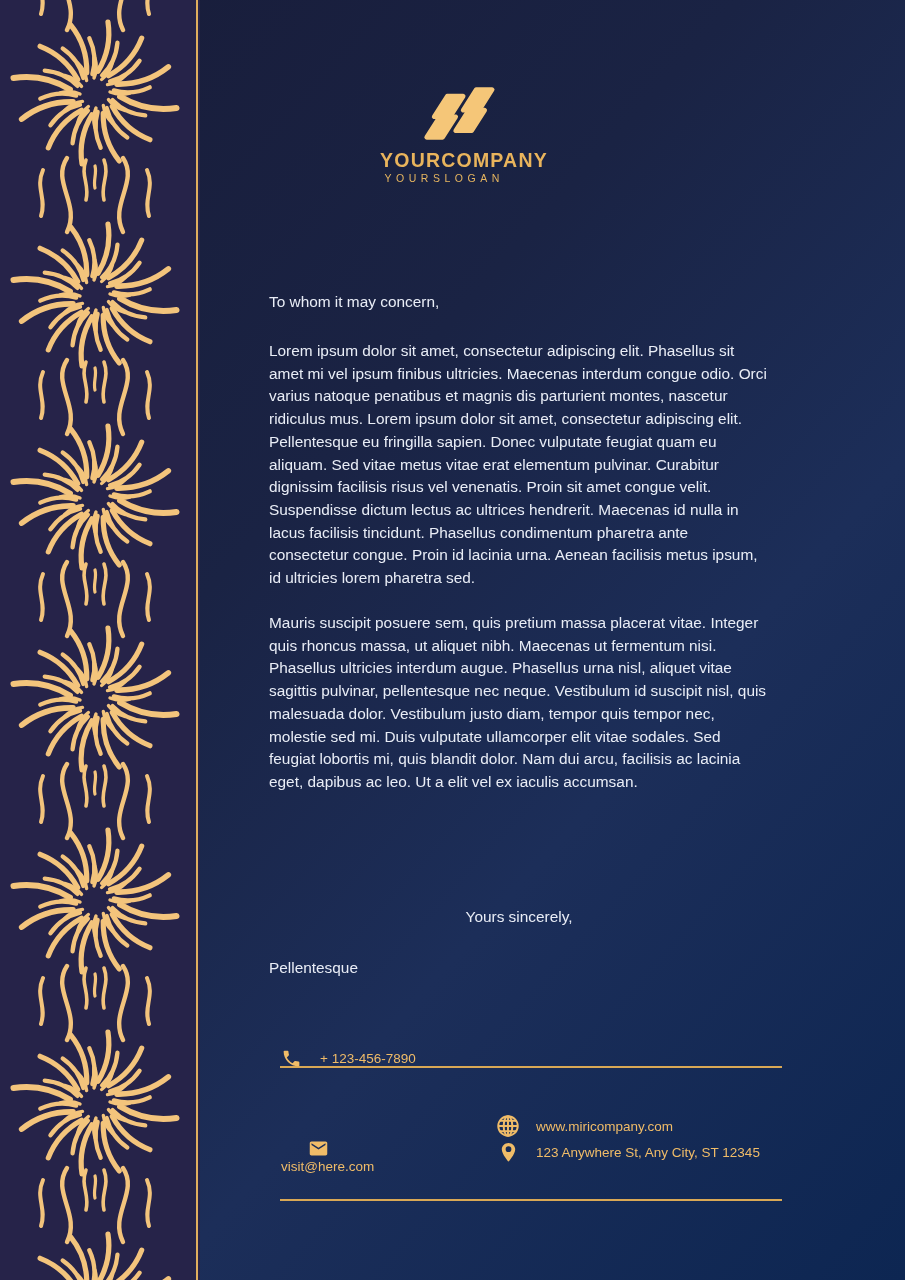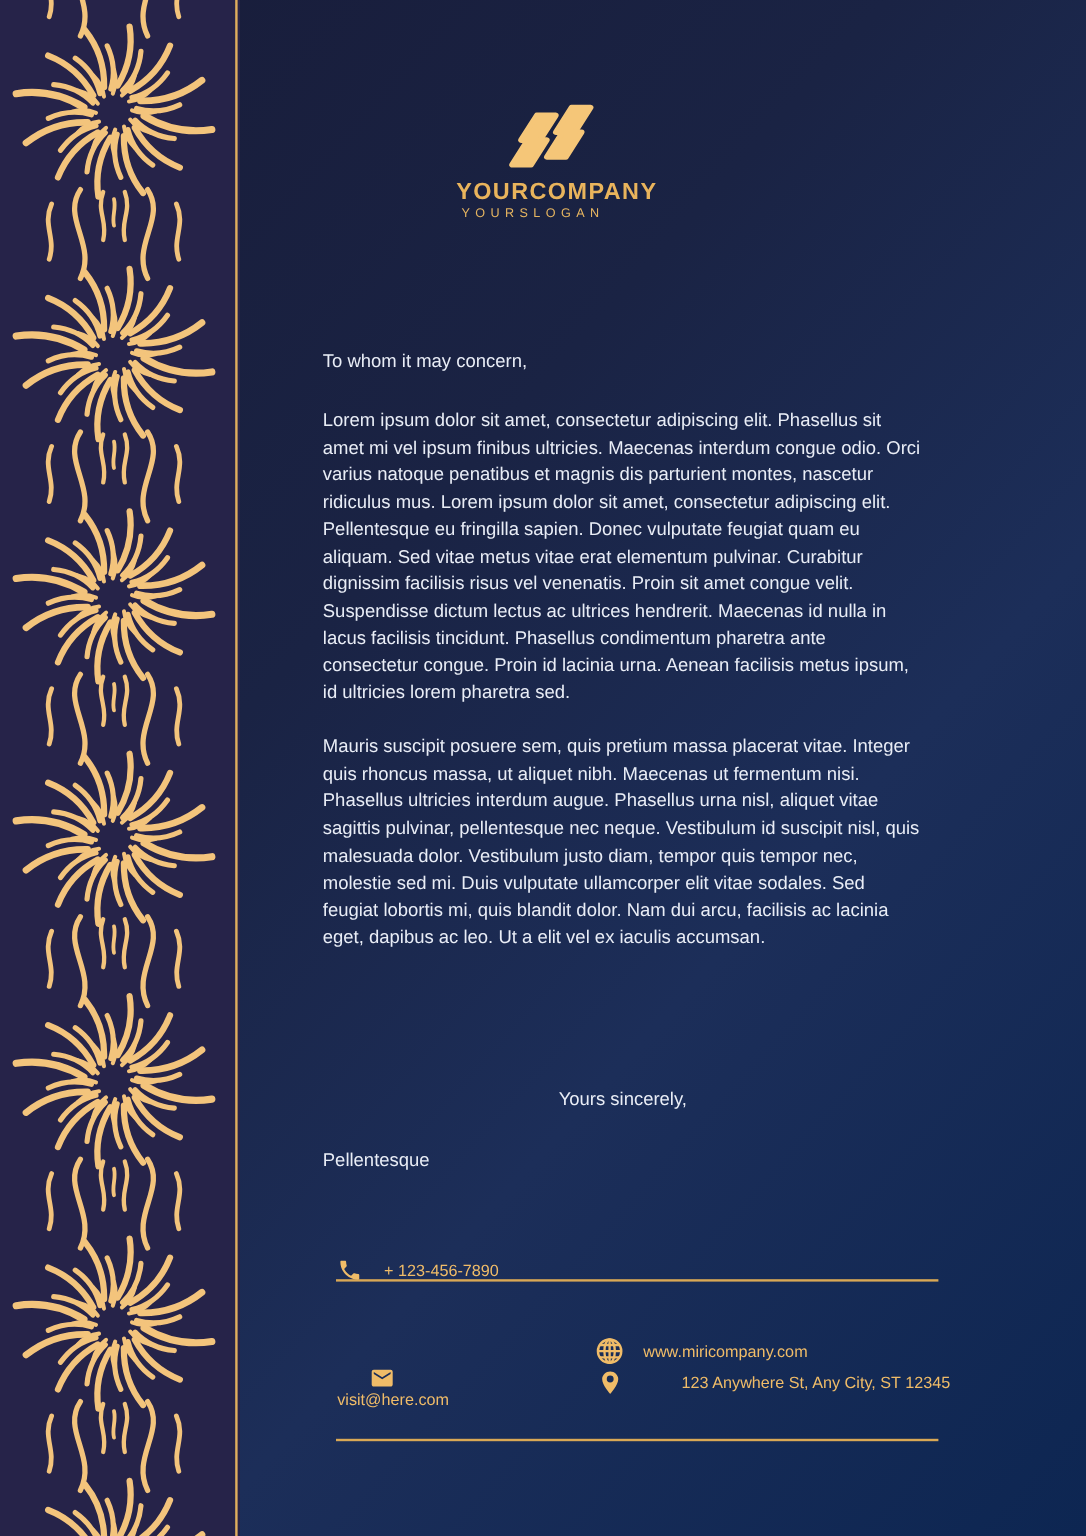--- a/index.html
+++ b/index.html
@@ -28,21 +28,21 @@
   .rule{position:absolute;left:280px;width:502px;height:2px;background:#d9a855;}
   .rule-top{top:1066px;}
   .rule-bottom{top:1199px;}
   .contact-item{position:absolute;display:flex;align-items:center;color:#f0bc68;font-size:13.5px;}
   .contact-item .cicon{display:flex;align-items:center;justify-content:center;flex:none;}
   .col1 .cicon{width:21px;margin-right:18px;}
   .col2 .cicon{width:26px;margin-right:15px;}
   .ci-phone{left:281px;top:1044px;height:28px;}
   .ci-email{left:281px;top:1138px;height:28px;flex-direction:column;}
   .ci-web{left:495px;top:1100px;height:28px;margin-top:12px;}
-  .ci-address{left:495px;top:1138px;height:28px;gap:32px;}
+  .ci-address{left:495px;top:1138px;height:28px;}
 </style>
 </head>
 <body>
 
 <div class="page">
 
   <aside class="sidebar">
     <svg class="pattern-svg" width="200" height="1280" viewBox="0 0 200 1280" aria-hidden="true">
       <defs>
         <path id="rayL" d="M0 -22 C 6 -36, 9 -52, 3 -72" stroke-width="5.2"></path>

